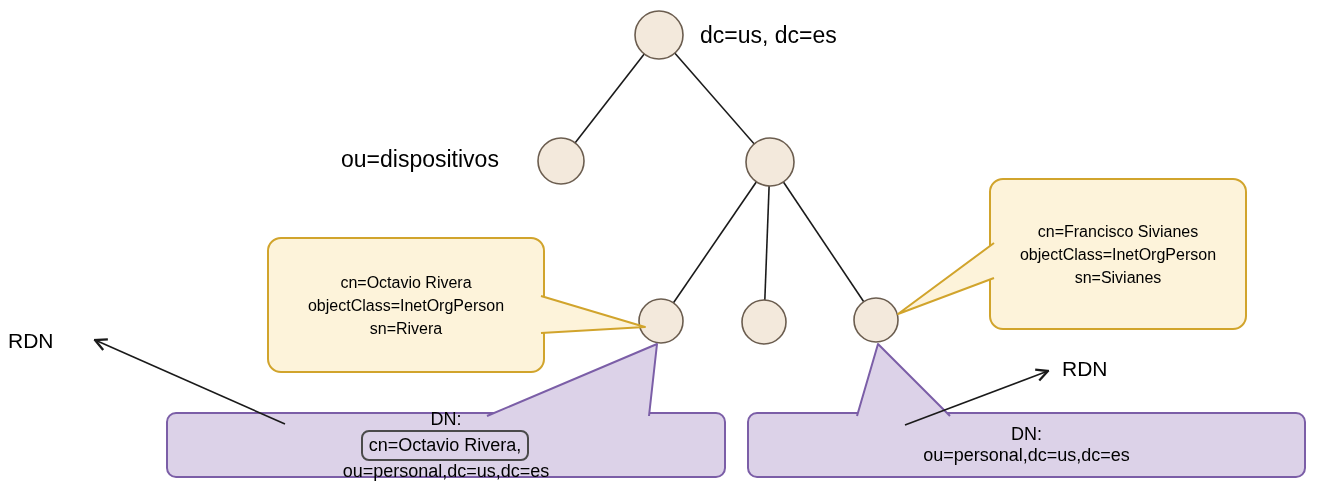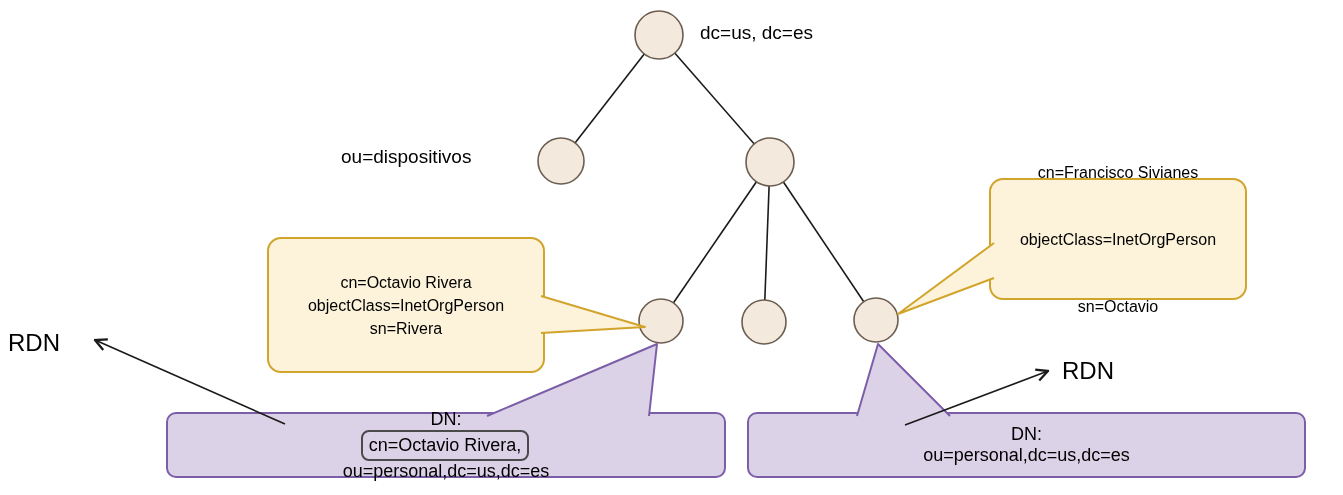--- a/index.html
+++ b/index.html
@@ -3,21 +3,21 @@
 <meta charset="utf-8">
 <style>
   * { margin:0; padding:0; box-sizing:border-box; }
   html,body { background:#ffffff; font-family:"Liberation Sans", sans-serif; color:#000; }
   .canvas { position:relative; width:1343px; height:495px; background:#fff; overflow:hidden; }
   .layer { position:absolute; left:0; top:0; width:1343px; height:495px; }
   .svg-under { z-index:1; }
   .html-layer { z-index:2; }
   .svg-over { z-index:3; pointer-events:none; }
 
-  .tree-label { position:absolute; font-size:19px; white-space:nowrap; }
+  .tree-label { position:absolute; font-size:23px; white-space:nowrap; }
 
   .callout {
     position:absolute;
     background:#fdf3da;
     border:2px solid #d1a42c;
     border-radius:14px;
     display:flex; flex-direction:column;
     justify-content:center; align-items:center;
     text-align:center;
     font-size:16px; line-height:23px;
@@ -30,21 +30,21 @@
     border-radius:10px;
     display:flex; align-items:center; justify-content:center;
     font-size:18px; white-space:nowrap;flex-direction:column;
   }
   .rdn-inner {
     border:2px solid #4a4a4a;
     border-radius:8px;
     padding:3px 6px;
     margin:0 5px 0 3px;
   }
-  .rdn-label { position:absolute; font-size:24px; }
+  .rdn-label { position:absolute; font-size:21px; }
 </style>
 </head>
 <body>
 
 <div class="canvas">
 
   <svg class="layer svg-under" viewBox="0 0 1343 495">
     <g stroke="#1a1a1a" stroke-width="1.6">
       <line x1="659" y1="35" x2="561" y2="161"></line>
       <line x1="659" y1="35" x2="770" y2="162"></line>
@@ -68,24 +68,24 @@
 
     <div class="tree-label" style="left:341px; top:146px;">ou=dispositivos</div>
 
 
     <div class="callout" style="left:267px; top:237px; width:278px; height:136px;">
       <div>cn=Octavio Rivera</div>
       <div>objectClass=InetOrgPerson</div>
       <div>sn=Rivera</div>
     </div>
 
-    <div class="callout" style="left:989px; top:178px; width:258px; height:122px;gap:44px;">
+    <div class="callout" style="left:989px; top:178px; width:258px; height:152px;">
       <div>cn=Francisco Sivianes</div>
       <div>objectClass=InetOrgPerson</div>
-      <div>sn=Octavio</div>
+      <div>sn=Sivianes</div>
     </div>
 
     <div class="dn-box" style="left:166px; top:412px; width:560px; height:66px;">
       <span>DN:</span>
       <span class="rdn-inner">cn=Octavio Rivera,</span>
       <span>ou=personal,dc=us,dc=es</span>
     </div>
 
     <div class="dn-box" style="left:747px; top:412px; width:559px; height:66px;">
       <span>DN:</span>

